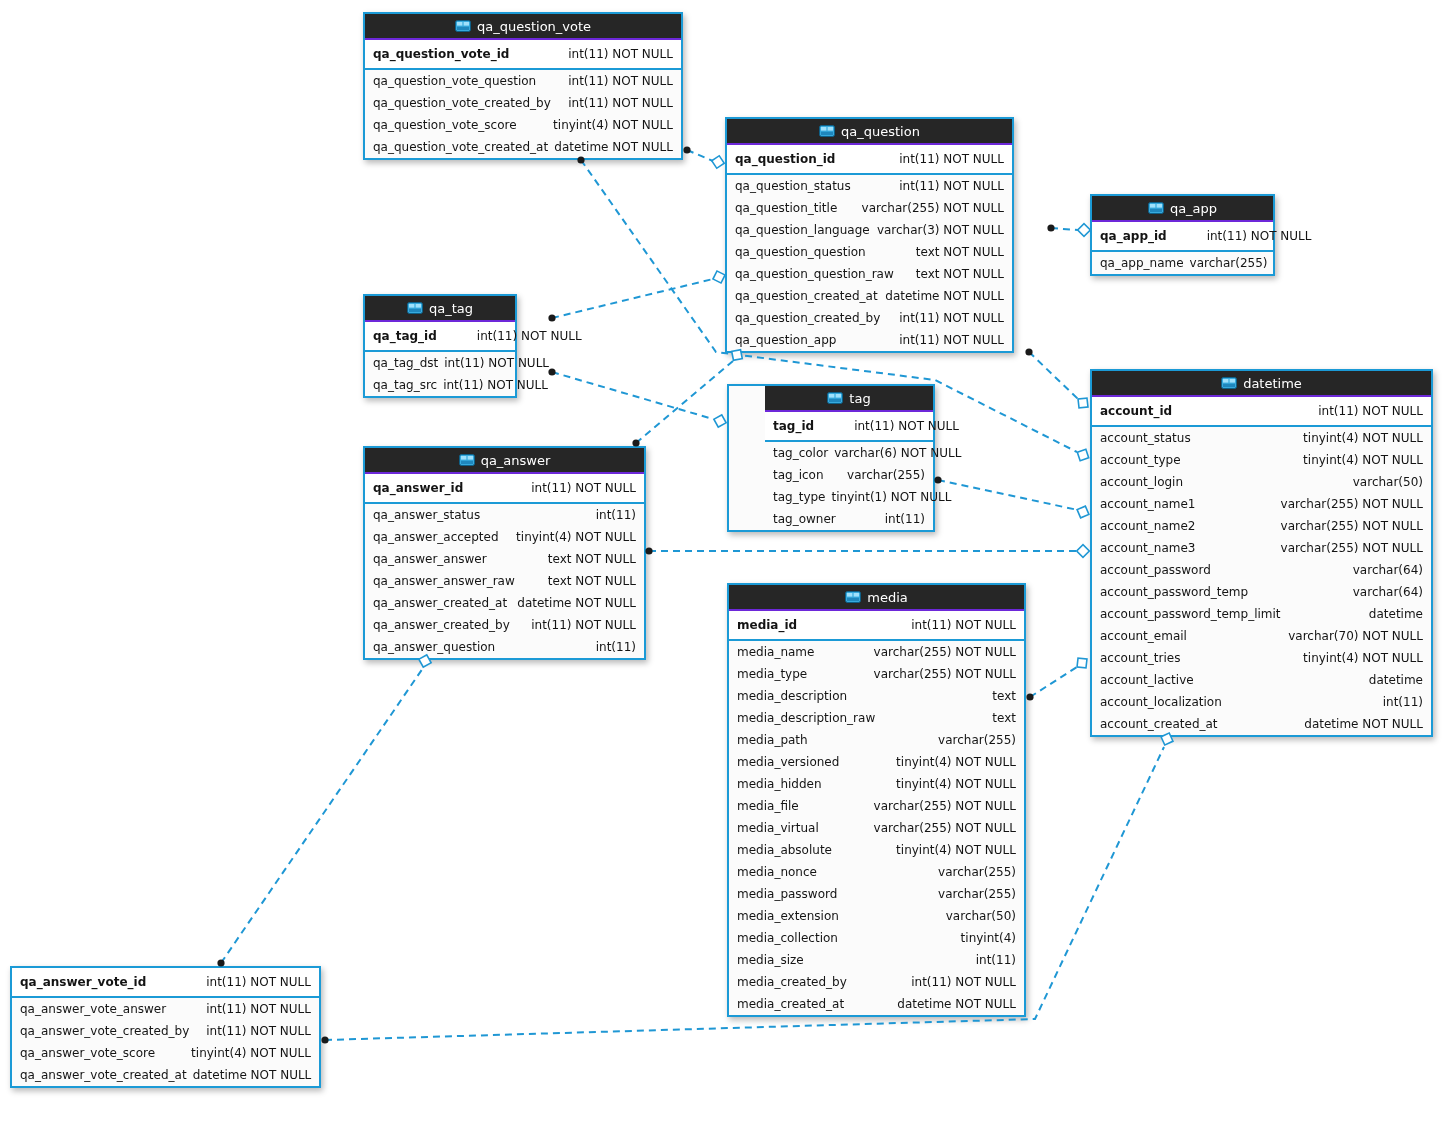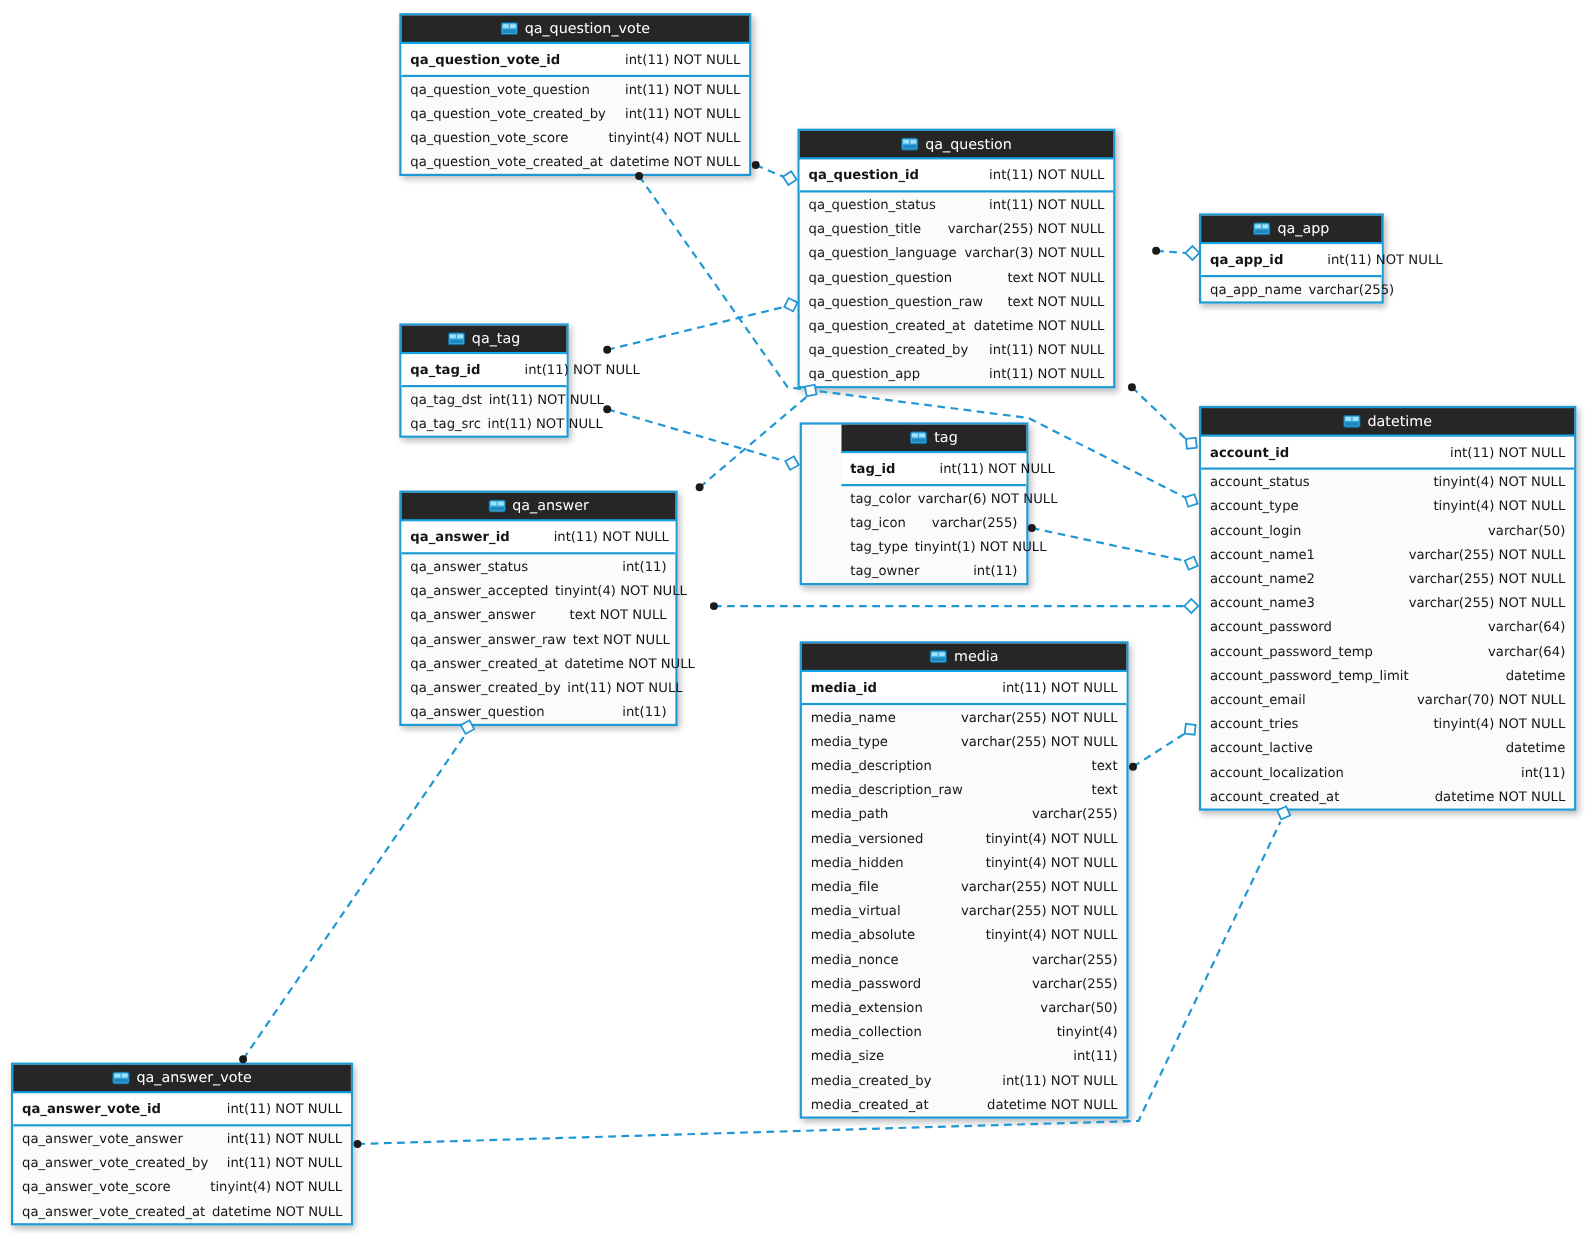--- a/index.html
+++ b/index.html
@@ -10,21 +10,21 @@
   }
   #wires{position:absolute;left:0;top:0;z-index:5;pointer-events:none;}
   .db-table{
     position:absolute;box-sizing:border-box;z-index:2;
     border:2px solid #1b9ad6;background:#fbfbfb;color:#141414;
     box-shadow:2px 3px 6px rgba(0,0,0,0.28);
   }
   .thead{
     background:#262626;color:#ffffff;height:24px;
     display:flex;align-items:center;justify-content:center;gap:6px;
-    font-size:13px;border-bottom:2px solid #0ea5e9;white-space:nowrap;
+    font-size:13px;border-bottom:2px solid #6d28d9;white-space:nowrap;
   }
   .ticon{display:flex;align-items:center;}
   .trow{
     display:flex;justify-content:space-between;gap:6px;
     padding:2.5px 8px;line-height:17px;font-size:12px;white-space:nowrap;
     background:transparent;
   }
   .pkrow{
     padding:5.5px 8px;border-bottom:2px solid #1b9ad6;background:#ffffff;gap:40px;
   }
@@ -174,21 +174,21 @@
       </div>
       <div class="trow">
         <span class="fname">qa_question_created_by</span>
         <span class="ftype">int(11) NOT NULL</span>
       </div>
       <div class="trow">
         <span class="fname">qa_question_app</span>
         <span class="ftype">int(11) NOT NULL</span>
       </div>
     </div>
-    <div class="db-table" style="left: 1090px; top: 194px; width: 168px;">
+    <div class="db-table" style="left: 1090px; top: 194px; width: 185px;">
       <div class="thead">
         <span class="ticon">
           <svg width="16" height="12" viewBox="0 0 16 12">
             <rect x="0.5" y="0.5" width="15" height="11" rx="2" fill="#36aade" stroke="#0d5f87"></rect>
             <rect x="2" y="2" width="5.4" height="3.6" fill="#9fe0fb"></rect>
             <rect x="8.6" y="2" width="5.4" height="3.6" fill="#9fe0fb"></rect>
             <rect x="2" y="6.8" width="12" height="3.2" fill="#1f87bd"></rect>
           </svg>
         </span>
         <span>qa_app</span>
@@ -253,21 +253,21 @@
       </div>
       <div class="trow">
         <span class="fname">tag_type</span>
         <span class="ftype">tinyint(1) NOT NULL</span>
       </div>
       <div class="trow">
         <span class="fname">tag_owner</span>
         <span class="ftype">int(11)</span>
       </div>
     </div>
-    <div class="db-table" style="left: 363px; top: 446px; width: 253px;">
+    <div class="db-table" style="left: 363px; top: 446px; width: 283px;">
       <div class="thead">
         <span class="ticon">
           <svg width="16" height="12" viewBox="0 0 16 12">
             <rect x="0.5" y="0.5" width="15" height="11" rx="2" fill="#36aade" stroke="#0d5f87"></rect>
             <rect x="2" y="2" width="5.4" height="3.6" fill="#9fe0fb"></rect>
             <rect x="8.6" y="2" width="5.4" height="3.6" fill="#9fe0fb"></rect>
             <rect x="2" y="6.8" width="12" height="3.2" fill="#1f87bd"></rect>
           </svg>
         </span>
         <span>qa_answer</span>
@@ -457,31 +457,20 @@
       <div class="trow">
         <span class="fname">account_localization</span>
         <span class="ftype">int(11)</span>
       </div>
       <div class="trow">
         <span class="fname">account_created_at</span>
         <span class="ftype">datetime NOT NULL</span>
       </div>
     </div>
     <div class="db-table" style="left: 10px; top: 966px; width: 311px;">
-      <div class="thead">
-        <span class="ticon">
-          <svg width="16" height="12" viewBox="0 0 16 12">
-            <rect x="0.5" y="0.5" width="15" height="11" rx="2" fill="#36aade" stroke="#0d5f87"></rect>
-            <rect x="2" y="2" width="5.4" height="3.6" fill="#9fe0fb"></rect>
-            <rect x="8.6" y="2" width="5.4" height="3.6" fill="#9fe0fb"></rect>
-            <rect x="2" y="6.8" width="12" height="3.2" fill="#1f87bd"></rect>
-          </svg>
-        </span>
-        <span>qa_answer_vote</span>
-      </div>
       <div class="trow pkrow">
         <span class="fname pkname">qa_answer_vote_id</span>
         <span class="ftype">int(11) NOT NULL</span>
       </div>
       <div class="trow">
         <span class="fname">qa_answer_vote_answer</span>
         <span class="ftype">int(11) NOT NULL</span>
       </div>
       <div class="trow">
         <span class="fname">qa_answer_vote_created_by</span>

